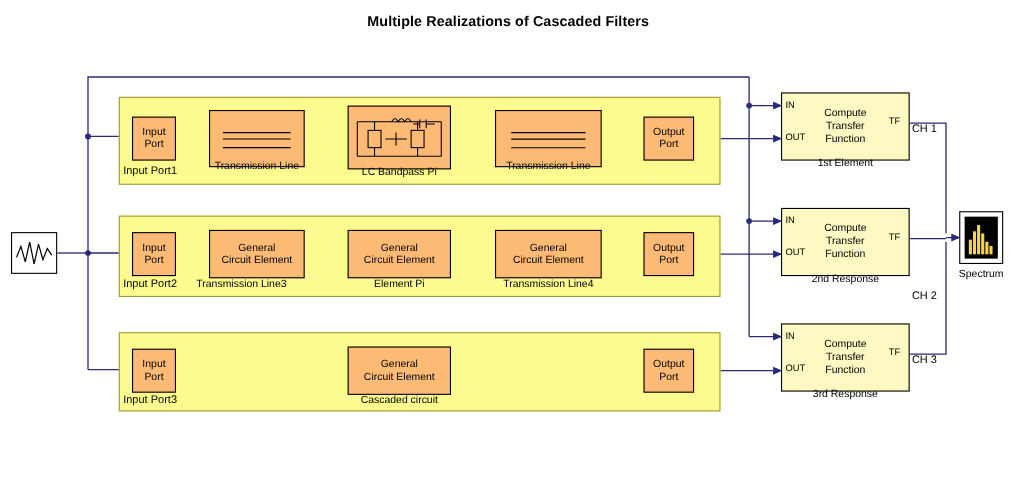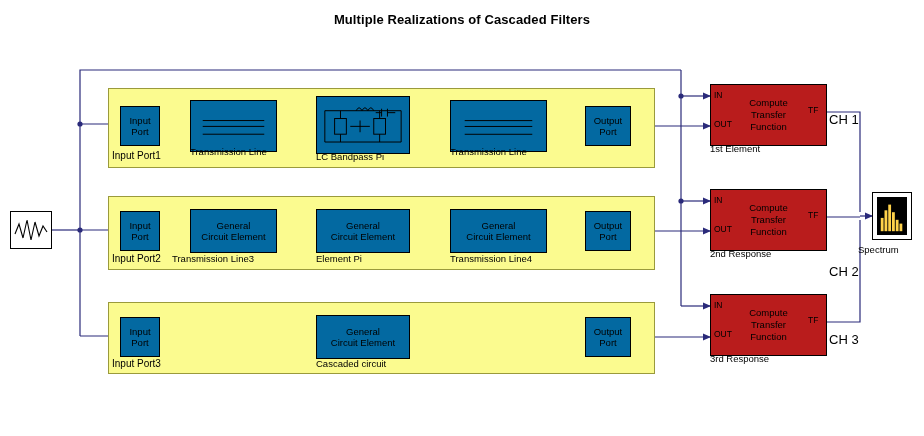--- a/index.html
+++ b/index.html
@@ -20,37 +20,37 @@
 
   
   .band{
     position:absolute;background:#fbfb8f;border:1px solid #9a9a3c;
   }
   .band-label{
     position:absolute;font-size:10px;color:#000;white-space:nowrap;
   }
 
   .blk{
-    position:absolute;background:#0369a1;border:1px solid #000;
+    position:absolute;background:#fdba74;border:1px solid #000;
     display:flex;align-items:center;justify-content:center;text-align:center;
     font-size:9.5px;line-height:11px;box-sizing:border-box;
   }
   .blk .lines{white-space:pre-line;}
   .cap{
-    position:absolute;font-size:9.5px;white-space:nowrap;
+    position:absolute;font-size:9.5px;text-align:center;white-space:nowrap;
   }
   .xfer{
-    position:absolute;background:#b91c1c;border:1px solid #000;box-sizing:border-box;
+    position:absolute;background:#fef9c3;border:1px solid #000;box-sizing:border-box;
   }
   .xfer .ctext{
     position:absolute;left:0;right:0;top:50%;transform:translateY(-50%);
     text-align:center;font-size:9.5px;line-height:12px;white-space:pre-line;
   }
   .port-lbl{position:absolute;font-size:8.5px;}
-  .chan-lbl{position:absolute;font-size:13px;}
+  .chan-lbl{position:absolute;font-size:10px;}
 
   
   .tl-glyph{position:absolute;left:0;top:0;right:0;bottom:0;}
 
   .spectrum{
     position:absolute;border:1px solid #000;background:#ffffff;box-sizing:border-box;
   }
   .spectrum .inner{position:absolute;left:4px;top:4px;right:4px;bottom:4px;background:#000;}
   .src{
     position:absolute;border:1px solid #000;background:#ffffff;box-sizing:border-box;
@@ -255,21 +255,21 @@
   <div class="cap" style="left:710px;top:248px;width:117px;">2nd Response</div>
 
   <div class="xfer" style="left:710px;top:294px;width:117px;height:62px;">
     <span class="ctext">Compute
 Transfer
 Function</span>
   </div>
   <div class="port-lbl" style="left:714px;top:300px;">IN</div>
   <div class="port-lbl" style="left:714px;top:329px;">OUT</div>
   <div class="port-lbl" style="left:808px;top:315px;">TF</div>
-  <div class="chan-lbl" style="left:829px;top:332px;">CH 3</div>
+  <div class="chan-lbl" style="left:829px;top:322px;">CH 3</div>
   <div class="cap" style="left:710px;top:353px;width:117px;">3rd Response</div>
 
   <div class="spectrum" style="left:872px;top:192px;width:40px;height:48px;">
     <div class="inner">
       <svg width="100%" height="100%" viewBox="0 0 32 40" preserveAspectRatio="none">
         <rect x="0" y="0" width="32" height="40" fill="#000"></rect>
         <rect x="4" y="22" width="3" height="14" fill="#ffd24a"></rect>
         <rect x="8" y="14" width="3" height="22" fill="#ffd24a"></rect>
         <rect x="12" y="8" width="3" height="28" fill="#ffd24a"></rect>
         <rect x="16" y="16" width="3" height="20" fill="#ffd24a"></rect>

